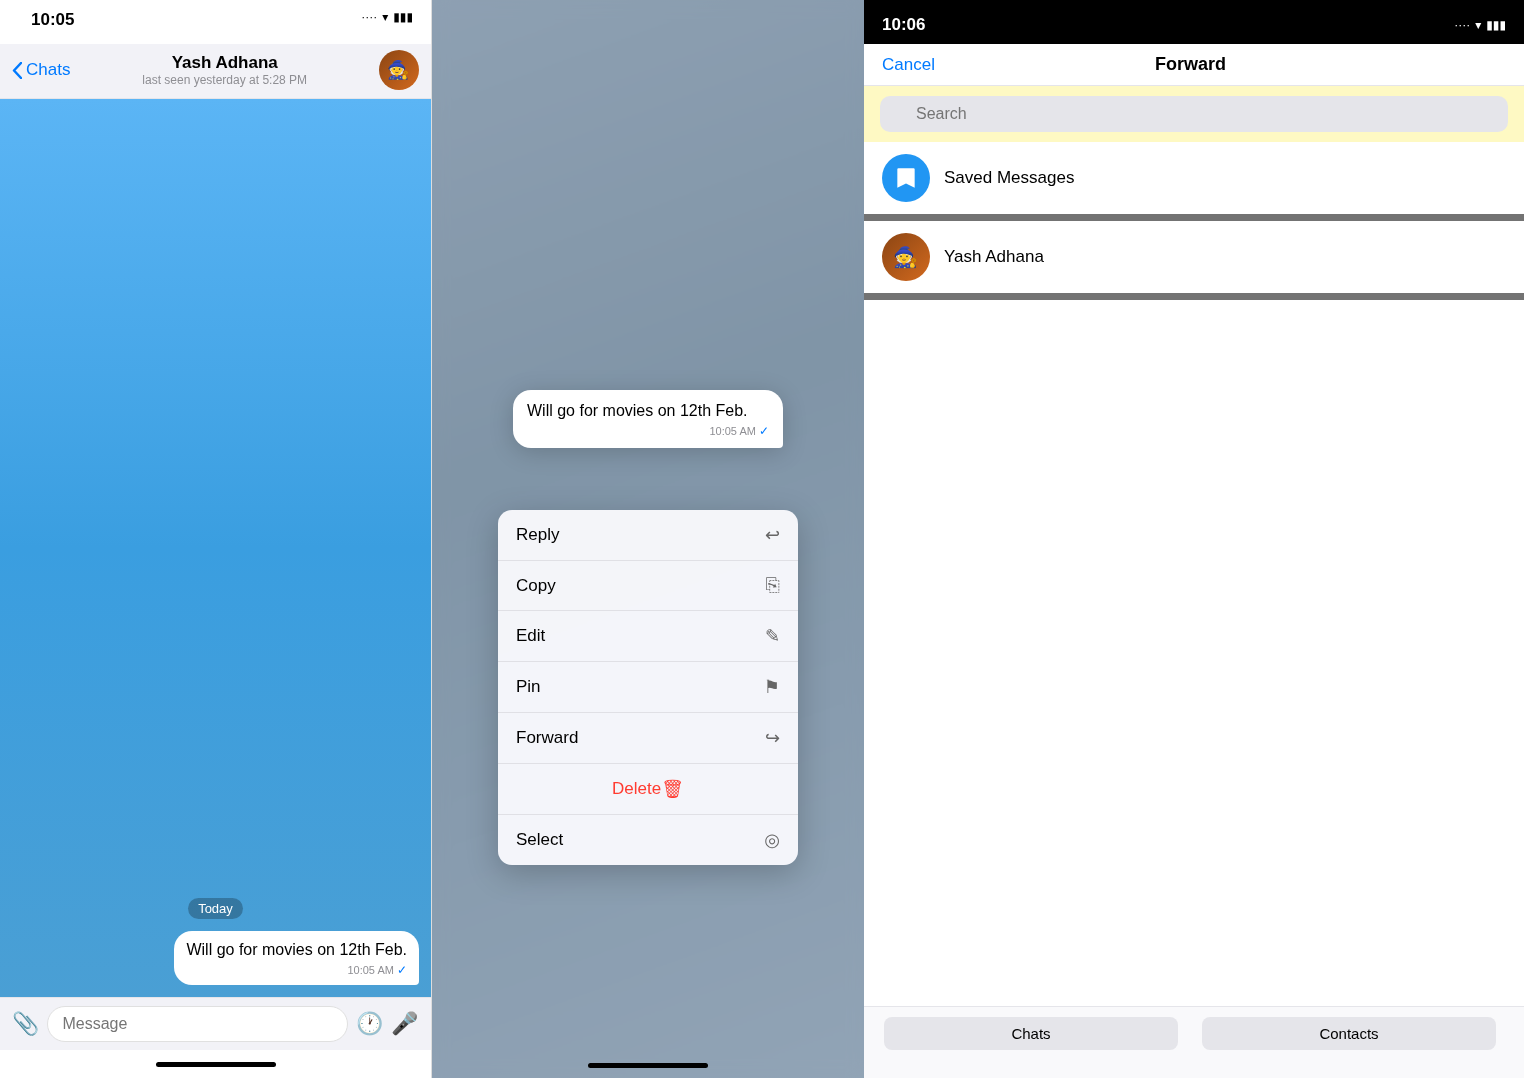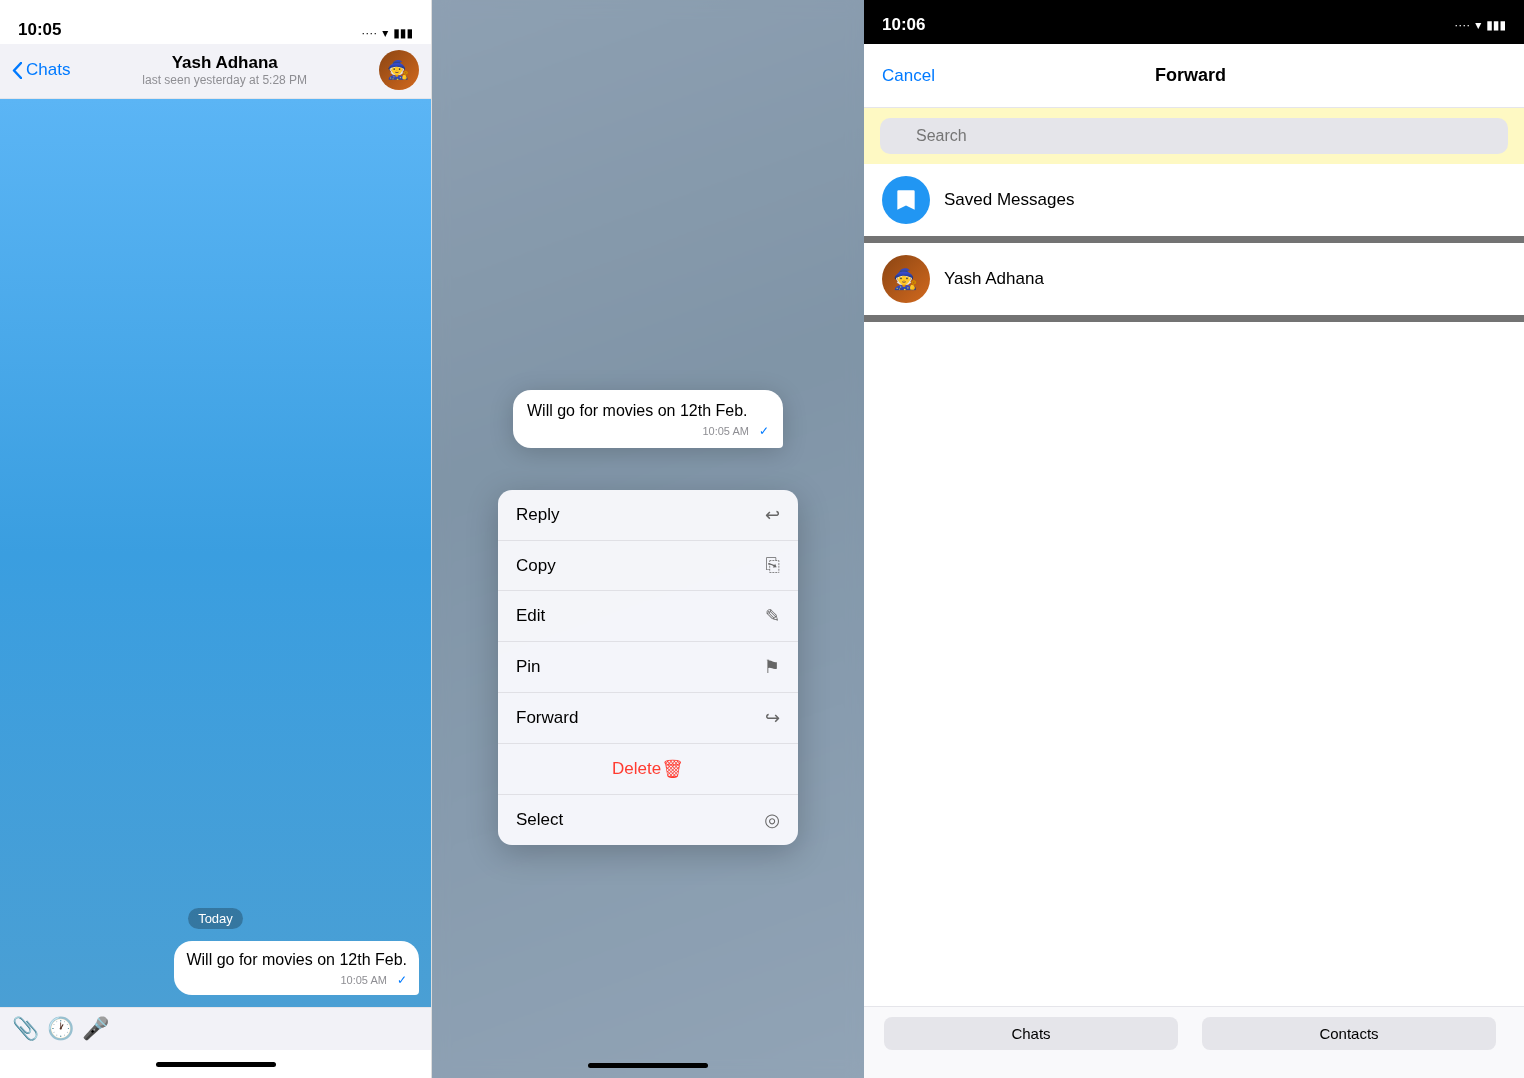--- a/index.html
+++ b/index.html
@@ -19,24 +19,25 @@
       height: 1078px;
       background: #fff;
       display: flex;
       flex-direction: column;
       position: relative;
       border-right: 1px solid #ddd;
     }
     .status-bar-chat {
       display: flex;
       justify-content: space-between;
-      align-items: flex-end;
+      align-items: flex-start;
       padding: 10px 18px 4px 18px;
       height: 44px;
       background: #fff;
+      margin-left: 13px;
     }
     .status-time {
       font-size: 17px;
       font-weight: 600;
       color: #000;
     }
     .status-icons {
       display: flex;
       align-items: center;
       gap: 5px;
@@ -117,21 +118,21 @@
     }
     .message-text {
       font-size: 16px;
       color: #000;
       line-height: 1.4;
     }
     .message-meta {
       display: flex;
       justify-content: flex-end;
       align-items: center;
-      gap: 10px;
+      gap: 3px;
       margin-top: 2px;
     }
     .message-time {
       font-size: 11px;
       color: #8e8e93;
     }
     .message-check {
       color: #007aff;
       font-size: 12px;
     }
@@ -203,21 +204,21 @@
       transform: translateX(-50%);
       background: #fff;
       border-radius: 18px 18px 4px 18px;
       padding: 10px 14px;
       max-width: 320px;
       min-width: 270px;
       box-shadow: 0 4px 24px rgba(0,0,0,0.18);
     }
     .context-menu {
       position: absolute;
-      top: 490px;
+      top: 510px;
       left: 50%;
       transform: translateX(-50%);
       background: rgba(248,248,252,0.97);
       border-radius: 14px;
       width: 300px;
       overflow: hidden;
       box-shadow: 0 8px 32px rgba(0,0,0,0.22);
     }
     .context-menu-item {
       display: flex;
@@ -281,21 +282,21 @@
       display: flex;
       align-items: center;
       gap: 5px;
       font-size: 12px;
       color: #fff;
     }
     .forward-header {
       display: flex;
       align-items: center;
       justify-content: space-between;
-      padding: 21px 18px;
+      padding: 10px 18px;
       background: #fff;
       border-bottom: 1px solid #e5e5ea;
     }
     .forward-cancel {
       color: #007aff;
       font-size: 17px;
       cursor: pointer;
     }
     .forward-title {
       font-size: 18px;
@@ -427,20 +428,21 @@
       <span class="message-text">Will go for movies on 12th Feb.</span>
       <div class="message-meta">
         <span class="message-time">10:05 AM</span>
         <span class="message-check">✓</span>
       </div>
     </div>
   </div>
 
   <div class="chat-input-bar">
     <span class="input-attach-btn">📎</span>
+    <input class="input-field" type="text" placeholder="Message" style="">
     <span class="input-emoji-btn">🕐</span>
     <span class="input-mic-btn">🎤</span>
   </div>
 
   <div class="home-indicator">
     <div class="home-bar"></div>
   </div>
 </div>
 
 <div class="panel-context">

